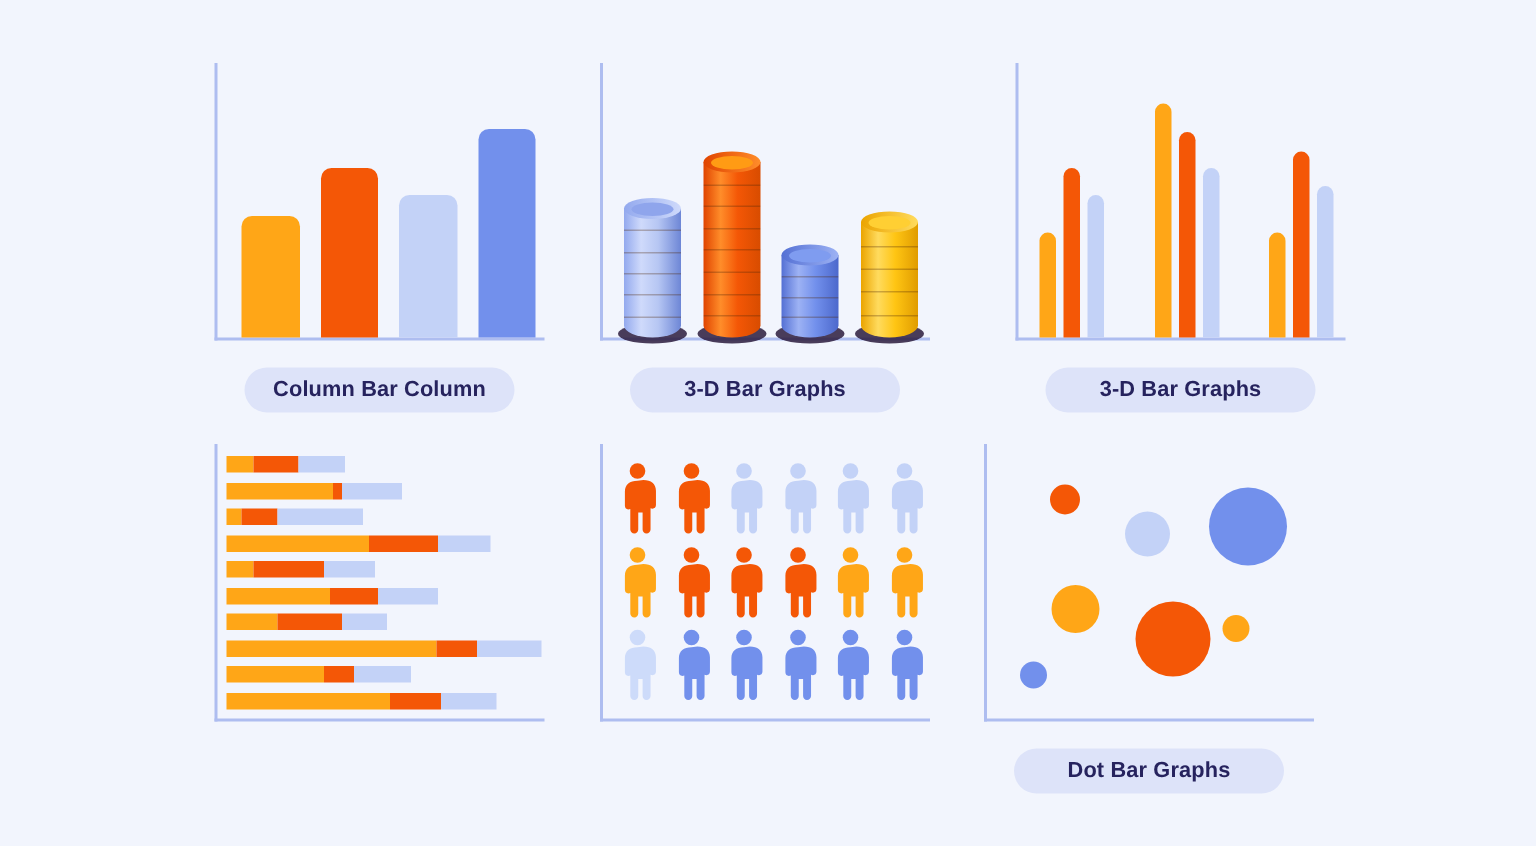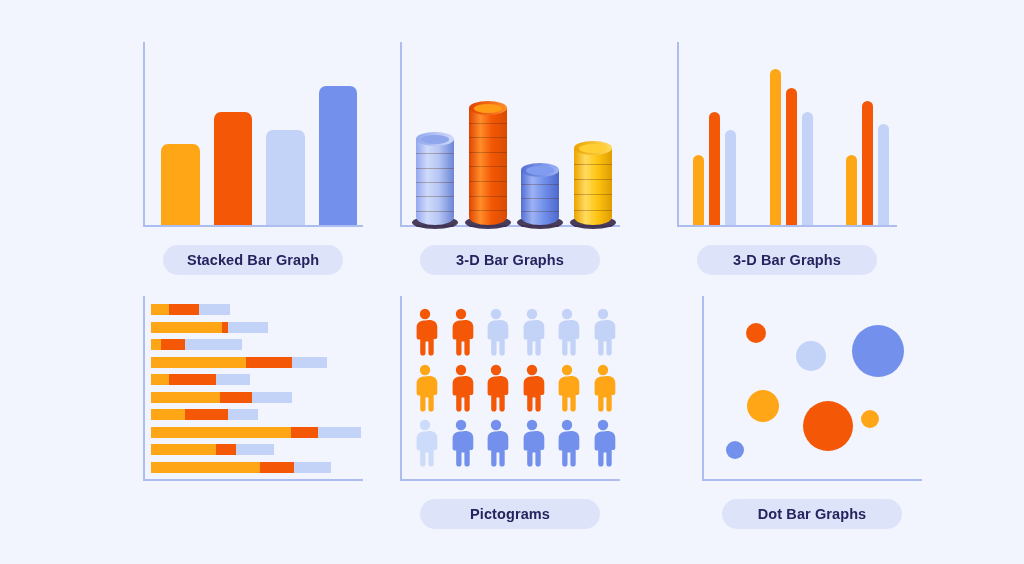--- a/index.html
+++ b/index.html
@@ -192,21 +192,21 @@
     <div class="plot">
       <div class="plot-inner">
         <div class="colbars" id="colbars">
             <div class="colbar" style="height: 80.52px; background: rgb(255, 166, 23);"></div>
             <div class="colbar" style="height: 113.46px; background: rgb(244, 87, 6);"></div>
             <div class="colbar" style="height: 95.16px; background: rgb(195, 210, 247);"></div>
             <div class="colbar" style="height: 139.08px; background: rgb(114, 144, 236);"></div>
           </div>
       </div>
     </div>
-    <div class="pill">Stacked Bar Graph</div>
+    <div class="pill">Column Bar Column</div>
   </div>
 
   <div class="card" style="left:390px; top:42px;">
     <div class="plot">
       <div class="plot-inner">
         <div class="coins" id="coins">
             <div class="stack">
               <div class="shadow"></div>
               <div class="cyl" style="height: 86.01px; background: linear-gradient(to right, rgb(147, 169, 238) 0%, rgb(207, 218, 251) 30%, rgb(182, 198, 243) 60%, rgb(109, 134, 214) 100%);">
                 <div class="rings">
@@ -465,24 +465,23 @@
               <span>
                 <svg class="person" viewBox="0 0 26 48">
                   <circle cx="13" cy="6" r="5.2" fill="#7290ec"></circle>
                   <path d="M13 12.5c-5.2 0-8.4 2.6-8.4 7.1v9.6c0 1.5 1 2.4 2.3 2.4 .5 0 .9-.1 1.3-.3V45c0 1.6 1.2 2.6 2.7 2.6s2.6-1 2.6-2.6V33.6h2.9V45c0 1.6 1.1 2.6 2.6 2.6s2.7-1 2.7-2.6V30.8c.4.2.8.3 1.3.3 1.3 0 2.3-.9 2.3-2.4v-9.6c0-4.5-3.2-7.1-8.4-7.1z" fill="#7290ec"></path>
                 </svg>
               </span>
             </div>
           </div>
       </div>
     </div>
-    <div class="pill">Pictograms</div>
-  </div>
-
-  <div class="card" style="left:692px; top:296px;">
+  </div>
+
+  <div class="card" style="left:646px; top:296px;">
     <div class="plot">
       <div class="plot-inner">
         <div class="bubbles" id="bubbles">
             <div class="bubble" style="width: 20px; height: 20px; left: 42.32px; top: 26.6px; background: rgb(244, 87, 6);"></div>
             <div class="bubble" style="width: 30px; height: 30px; left: 91.82px; top: 45.39px; background: rgb(195, 210, 247);"></div>
             <div class="bubble" style="width: 52px; height: 52px; left: 148.4px; top: 28.9px; background: rgb(114, 144, 236);"></div>
             <div class="bubble" style="width: 32px; height: 32px; left: 42.86px; top: 93.8px; background: rgb(255, 166, 23);"></div>
             <div class="bubble" style="width: 50px; height: 50px; left: 99.26px; top: 104.93px; background: rgb(244, 87, 6);"></div>
             <div class="bubble" style="width: 18px; height: 18px; left: 156.68px; top: 113.61px; background: rgb(255, 166, 23);"></div>
             <div class="bubble" style="width: 18px; height: 18px; left: 21.52px; top: 144.72px; background: rgb(114, 144, 236);"></div>

